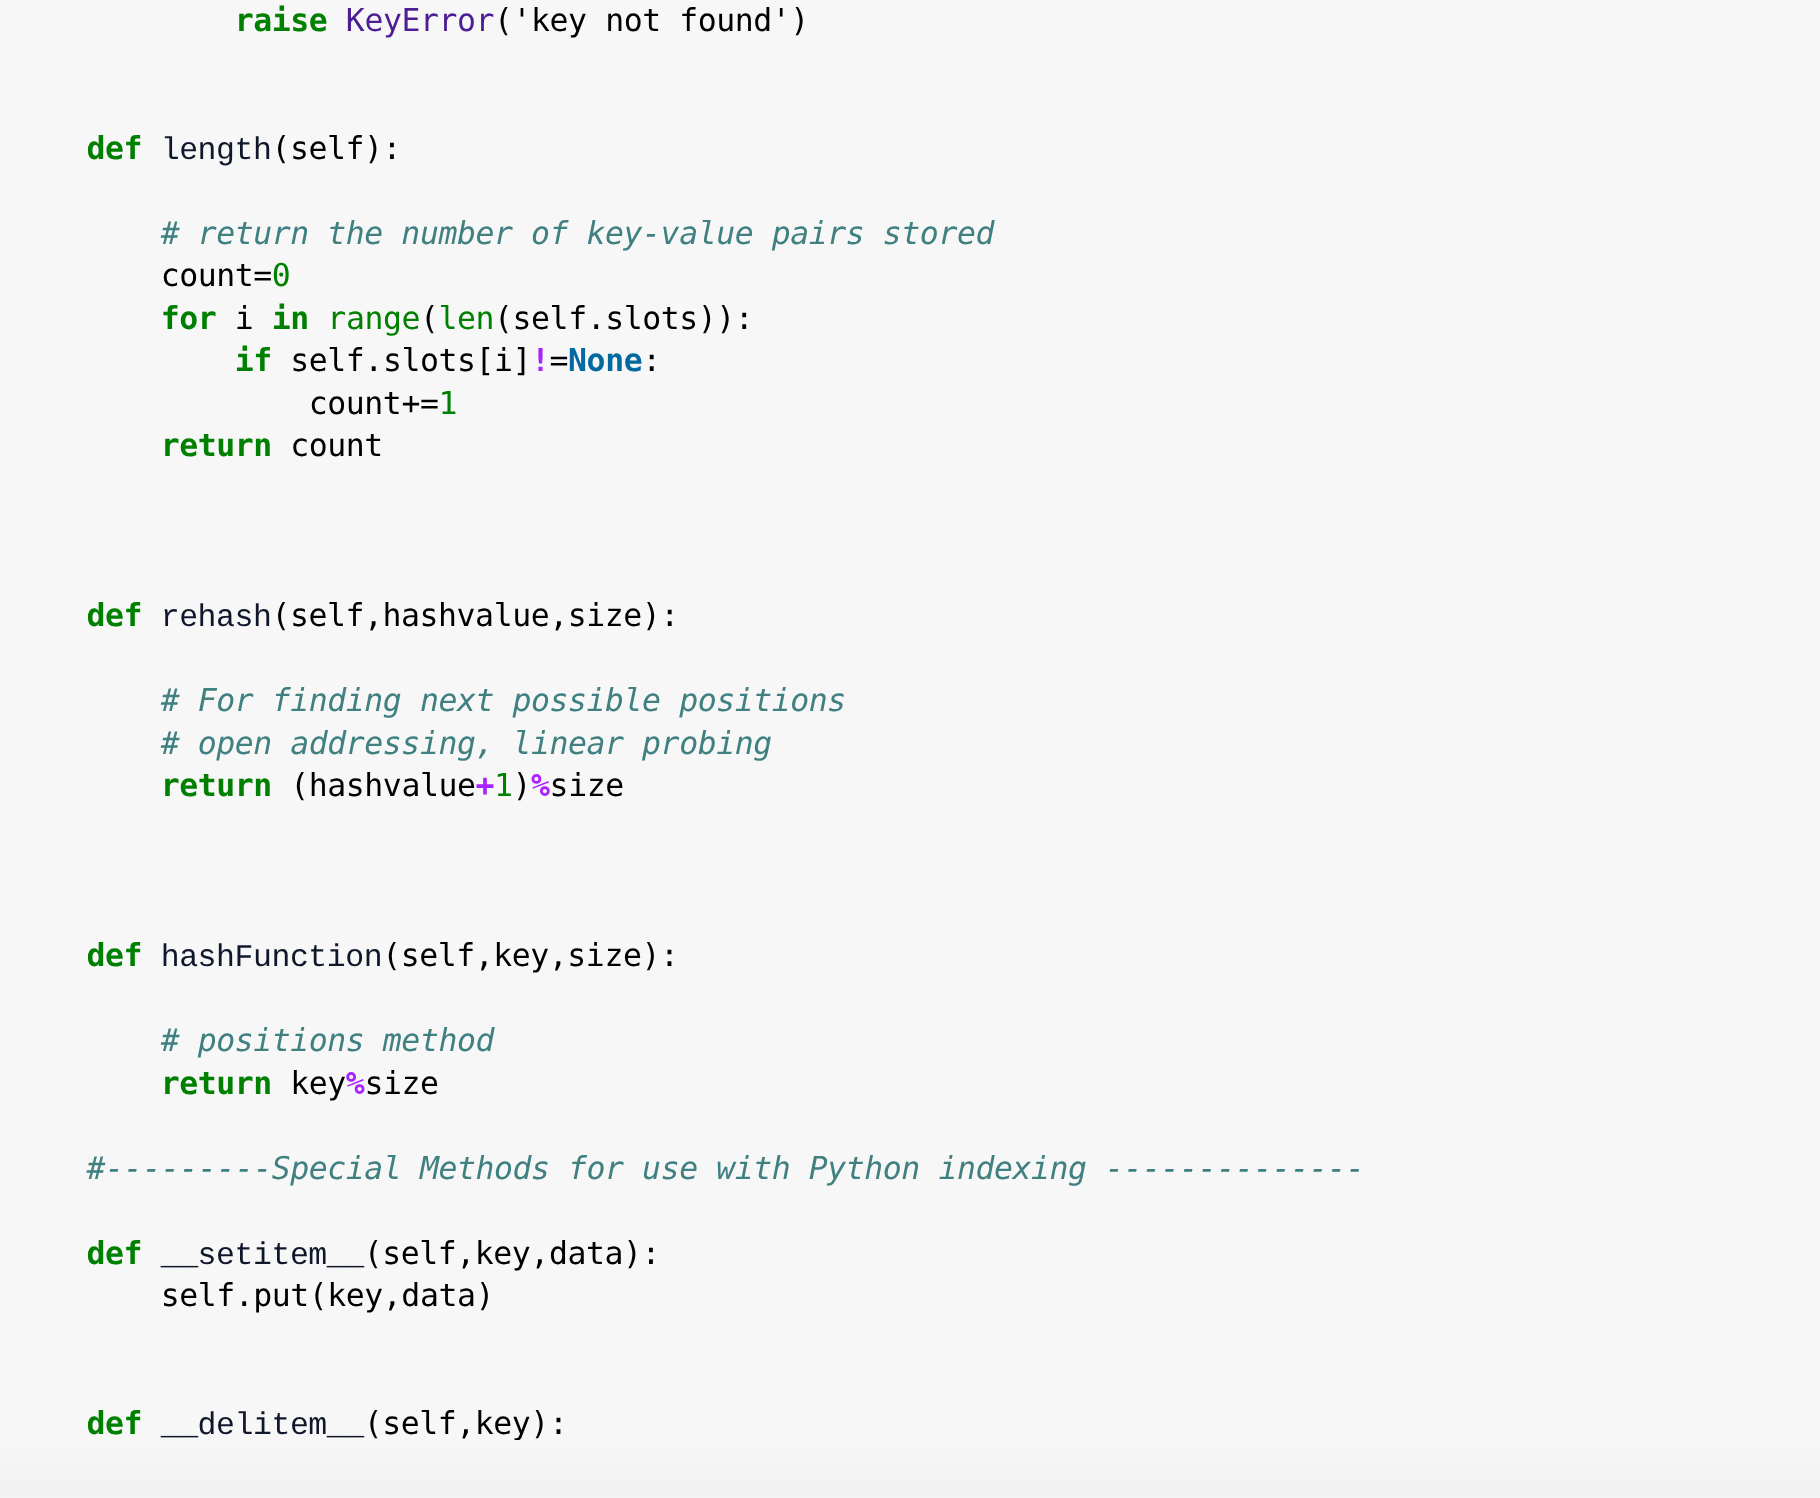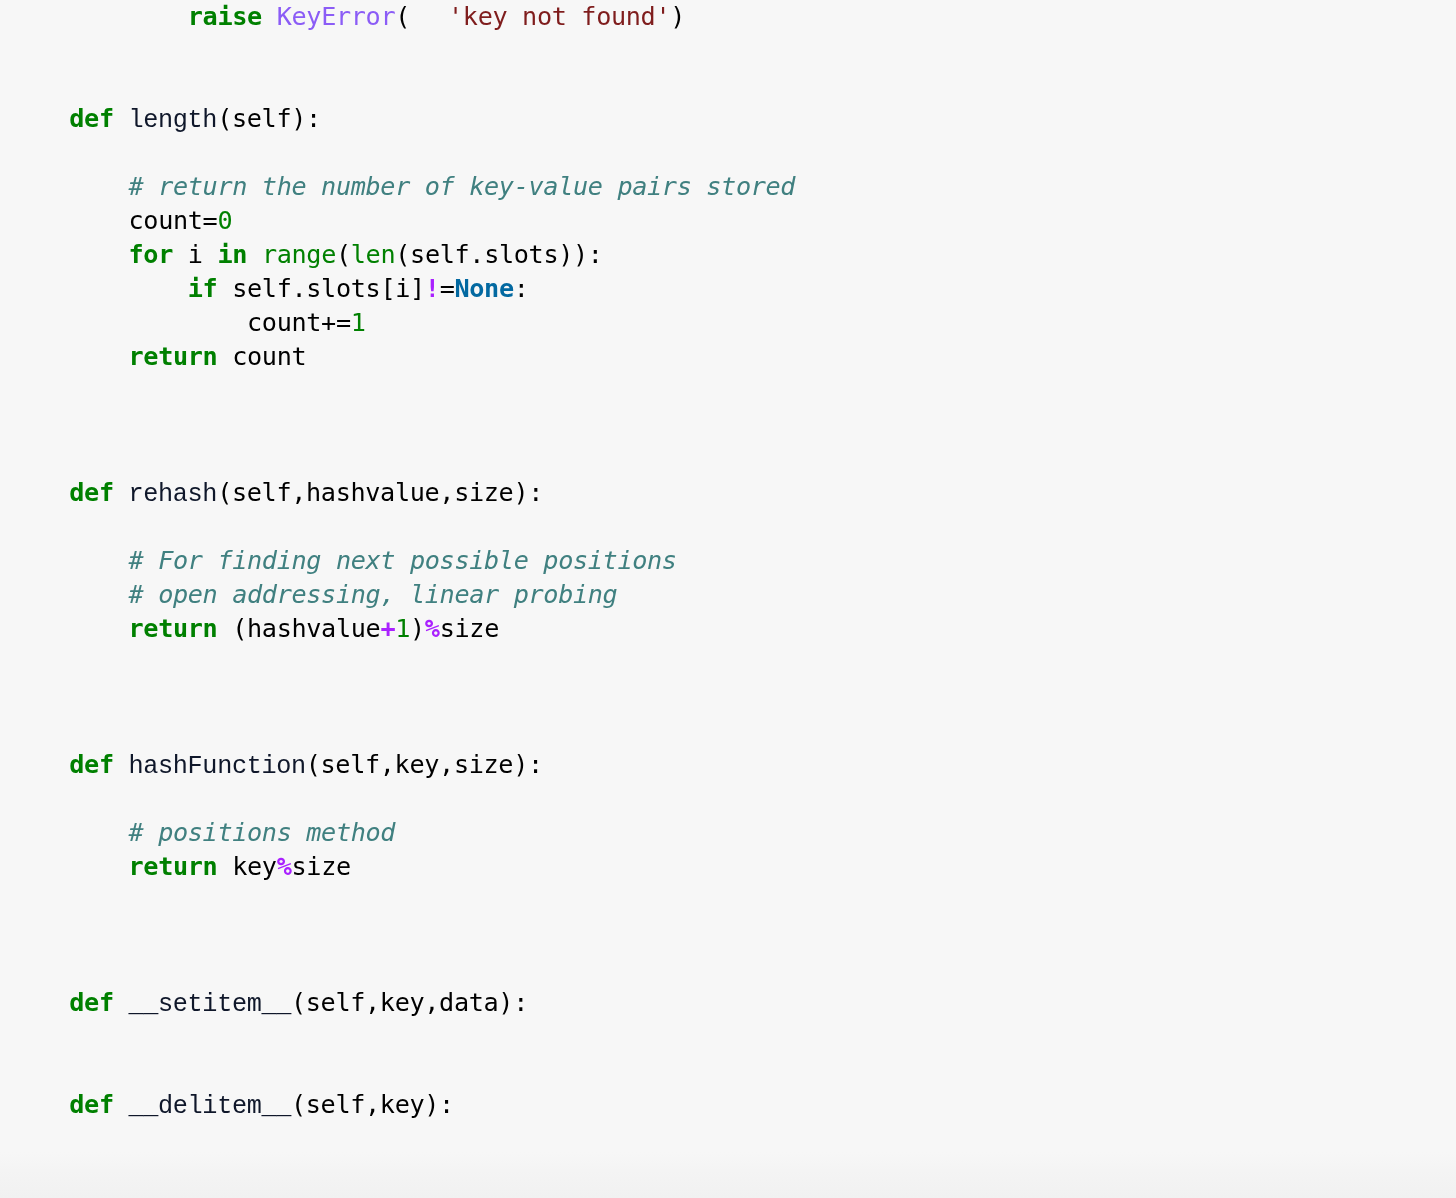--- a/index.html
+++ b/index.html
@@ -51,22 +51,22 @@
     display: block;
     height: 34px;
     white-space: pre;
   }
 
   
   .k   { color: #008000; font-weight: bold; }   
   .kc  { color: #0369a1; font-weight: bold; }   
   .nf  { color: #0f172a; font-family: Liberation Mono, monospace; }                      
   .nb  { color: #008000; }                      
-  .ne  { color: #8b5cf6; }                      
-  .s   { color: #7f1d1d; margin-left: 38px; }                      
+  .ne  { color: #4c1d95; }                      
+  .s   { color: #000000; }                      
   .c   { color: #408080; font-style: italic; }  
   .mi  { color: #008000; }                      
   .o   { color: #aa22ff; font-weight: bold; }   
   .p   { color: #000000; }                      
   .n   { color: #000000; }                      
 </style>
 </head>
 <body>
 
 <div id="code-surface">
@@ -91,23 +91,24 @@
 </span><span class="ln"><span class="p">        </span><span class="c"># open addressing, linear probing</span>
 </span><span class="ln"><span class="p">        </span><span class="k">return</span><span class="n"> (hashvalue</span><span class="o">+</span><span class="mi">1</span><span class="p">)</span><span class="o">%</span><span class="n">size</span>
 </span><span class="ln">
 </span><span class="ln">
 </span><span class="ln">
 </span><span class="ln"><span class="p">    </span><span class="k">def</span><span class="p"> </span><span class="nf">hashFunction</span><span class="p">(self,key,size):</span>
 </span><span class="ln">
 </span><span class="ln"><span class="p">        </span><span class="c"># positions method</span>
 </span><span class="ln"><span class="p">        </span><span class="k">return</span><span class="n"> key</span><span class="o">%</span><span class="n">size</span>
 </span><span class="ln">
-</span><span class="ln"><span class="p">    </span>
+</span><span class="ln"><span class="p">    </span><span class="c">#---------Special Methods for use with Python indexing --------------</span>
 </span><span class="ln">
 </span><span class="ln"><span class="p">    </span><span class="k">def</span><span class="p"> </span><span class="nf">__setitem__</span><span class="p">(self,key,data):</span>
+</span><span class="ln"><span class="p">        </span><span class="n">self.put(key,data)</span>
 </span><span class="ln">
 </span><span class="ln">
 </span><span class="ln"><span class="p">    </span><span class="k">def</span><span class="p"> </span><span class="nf">__delitem__</span><span class="p">(self,key):</span>
 </span></pre>
 
   <div id="bottom-band"></div>
 
 </div>
 
 </body></html>

